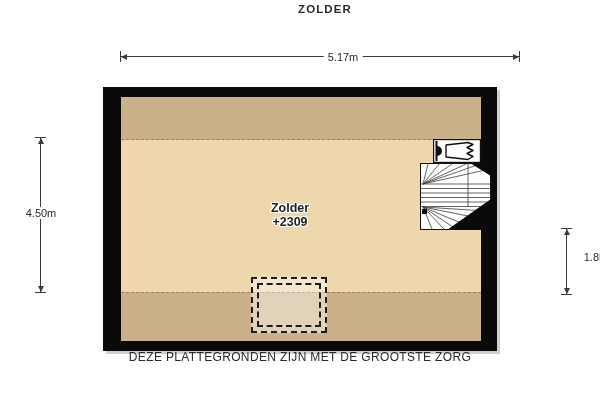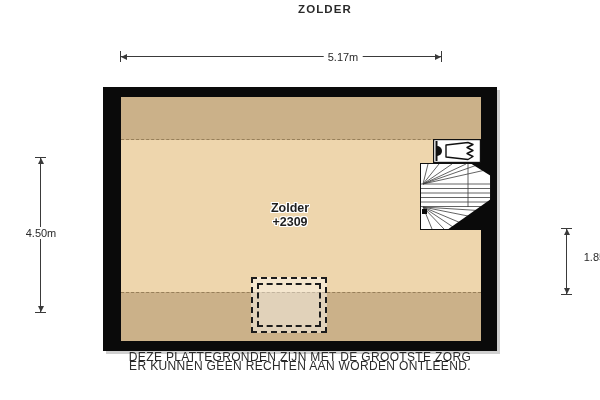--- a/index.html
+++ b/index.html
@@ -26,22 +26,22 @@
   .dim .bar-h{position:absolute;height:1px;width:11px;left:0;background:#3a3a3a;}
   .dim .arrow{position:absolute;width:0;height:0;}
   .dim .a-left{left:1px;top:3px;border-top:3px solid transparent;border-bottom:3px solid transparent;border-right:6px solid #3a3a3a;}
   .dim .a-right{right:1px;top:3px;border-top:3px solid transparent;border-bottom:3px solid transparent;border-left:6px solid #3a3a3a;}
   .dim .a-up{top:1px;left:3px;border-left:3px solid transparent;border-right:3px solid transparent;border-bottom:6px solid #3a3a3a;}
   .dim .a-down{bottom:1px;left:3px;border-left:3px solid transparent;border-right:3px solid transparent;border-top:6px solid #3a3a3a;}
   .dim-label{
     position:absolute;background:#ffffff;padding:0 4px;
     font-size:11px;white-space:nowrap;transform:translate(-50%,-50%);
   }
-  #dim-top{left:120px;top:51px;width:322px;height:11px;}
-  #dim-left{left:35px;top:137px;width:11px;height:156px;margin-top:20px;}
+  #dim-top{left:120px;top:51px;width:400px;height:11px;}
+  #dim-left{left:35px;top:137px;width:11px;height:156px;}
   #dim-right{left:561px;top:228px;width:11px;height:67px;}
 
   
   .plan{
     left:103px;top:87px;width:394px;height:264px;
     box-shadow:3px 3px 0 0 #cfcfcf;
   }
   .interior{
     position:absolute;left:18px;top:10px;right:16px;bottom:10px;
     overflow:hidden;
@@ -166,14 +166,13 @@
       </g>
       <polygon points="50,0 71,0 71,13" fill="#0a0a0a"></polygon>
       <polygon points="27,67 71,67 71,36" fill="#0a0a0a"></polygon>
       <rect x="2" y="46" width="5" height="5" fill="#0a0a0a"></rect>
     </svg>
   </div>
 </div>
 
 <div class="abs footer">
   <div>DEZE PLATTEGRONDEN ZIJN MET DE GROOTSTE ZORG</div>
-  <div>ER KUNNEN GEEN RECHTEN AAN WORDEN ONTLEEND.</div>
 </div>
 
 </body></html>

